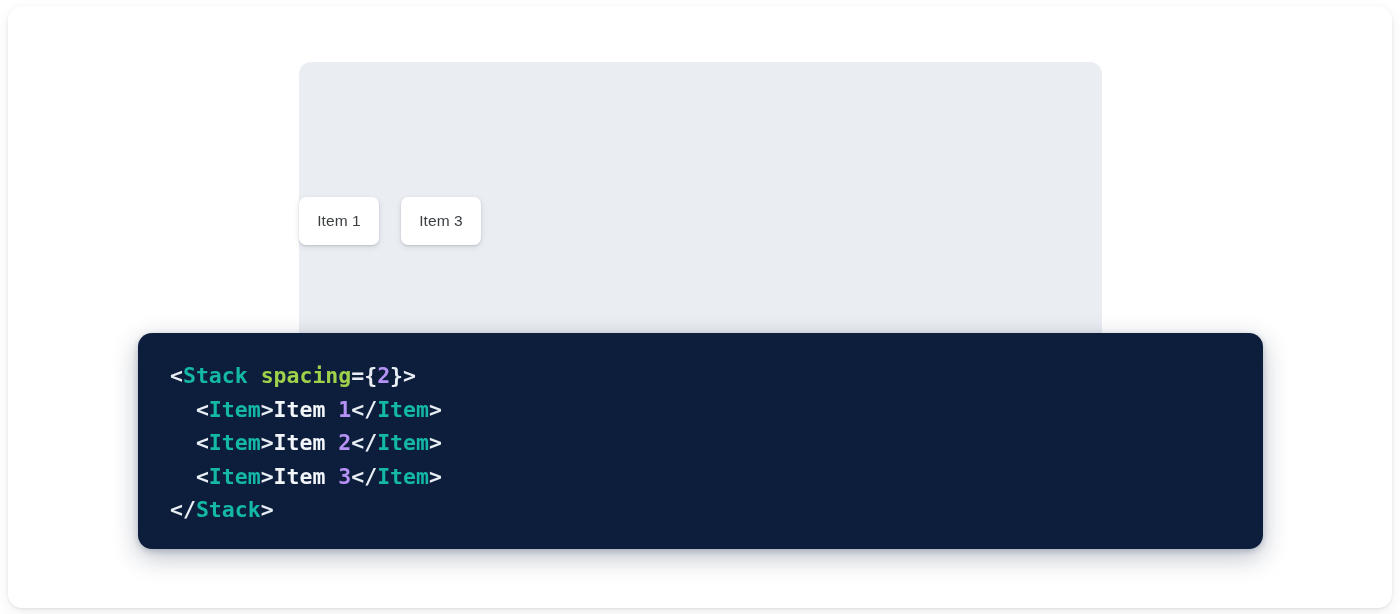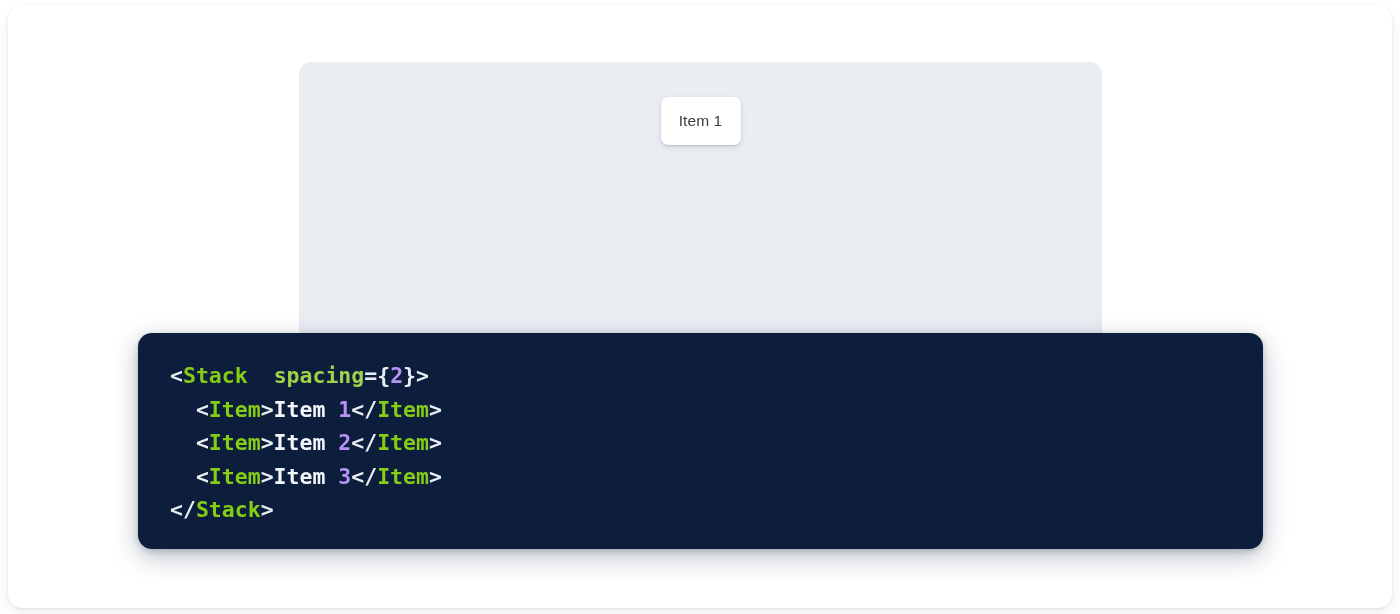--- a/index.html
+++ b/index.html
@@ -37,23 +37,23 @@
     border-radius: 12px;
   }
 
   #stack-container {
     position: absolute;
     left: 0;
     top: 0;
     width: 100%;
     height: 100%;
     display: flex;
-    flex-direction: column;
+    flex-direction: row;
     align-items: center;
-    padding-top: 35px;
+    padding-top: 28px;
     gap: 22px;
   }
 
   .stack-item {
     width: 80px;
     height: 48px;
     background: #ffffff;
     border-radius: 7px;
     display: flex;
     align-items: center;
@@ -85,35 +85,38 @@
     font-size: 21.5px;
     line-height: 33.6px;
     white-space: pre;
     color: #e6edf3;
     font-weight: 700;
   }
 
   .code-line { display: block; height: 33.6px; }
 
   .tok-punct  { color: #e9eef5; }
-  .tok-tag    { color: #84cc16; }
-  .tok-attr   { color: #9fd24a; margin-left: 13px; }
+  .tok-tag    { color: #14b8a6; }
+  .tok-attr   { color: #9fd24a; }
   .tok-num    { color: #b692f6; }
   .tok-text   { color: #f2f5f9; }
 </style>
 </head>
 <body>
 
 <div id="outer-card">
 
   <div id="preview-panel">
     <div id="stack-container">
         <div class="stack-item">
           <span>Item 1</span>
         </div>
+        <div class="stack-item">
+          <span>Item 3</span>
+        </div>
       </div>
   </div>
 
   <div id="code-block">
     <div id="code-pre"><span class="code-line"><span class="tok-punct">&lt;</span><span class="tok-tag">Stack</span><span class="tok-punct"> </span><span class="tok-attr">spacing</span><span class="tok-punct">={</span><span class="tok-num">2</span><span class="tok-punct">}&gt;</span></span><span class="code-line"><span class="tok-punct">  </span><span class="tok-punct">&lt;</span><span class="tok-tag">Item</span><span class="tok-punct">&gt;</span><span class="tok-text">Item </span><span class="tok-num">1</span><span class="tok-punct">&lt;/</span><span class="tok-tag">Item</span><span class="tok-punct">&gt;</span></span><span class="code-line"><span class="tok-punct">  </span><span class="tok-punct">&lt;</span><span class="tok-tag">Item</span><span class="tok-punct">&gt;</span><span class="tok-text">Item </span><span class="tok-num">2</span><span class="tok-punct">&lt;/</span><span class="tok-tag">Item</span><span class="tok-punct">&gt;</span></span><span class="code-line"><span class="tok-punct">  </span><span class="tok-punct">&lt;</span><span class="tok-tag">Item</span><span class="tok-punct">&gt;</span><span class="tok-text">Item </span><span class="tok-num">3</span><span class="tok-punct">&lt;/</span><span class="tok-tag">Item</span><span class="tok-punct">&gt;</span></span><span class="code-line"><span class="tok-punct">&lt;/</span><span class="tok-tag">Stack</span><span class="tok-punct">&gt;</span></span></div>
   </div>
 
 </div>
 
 </body></html>

